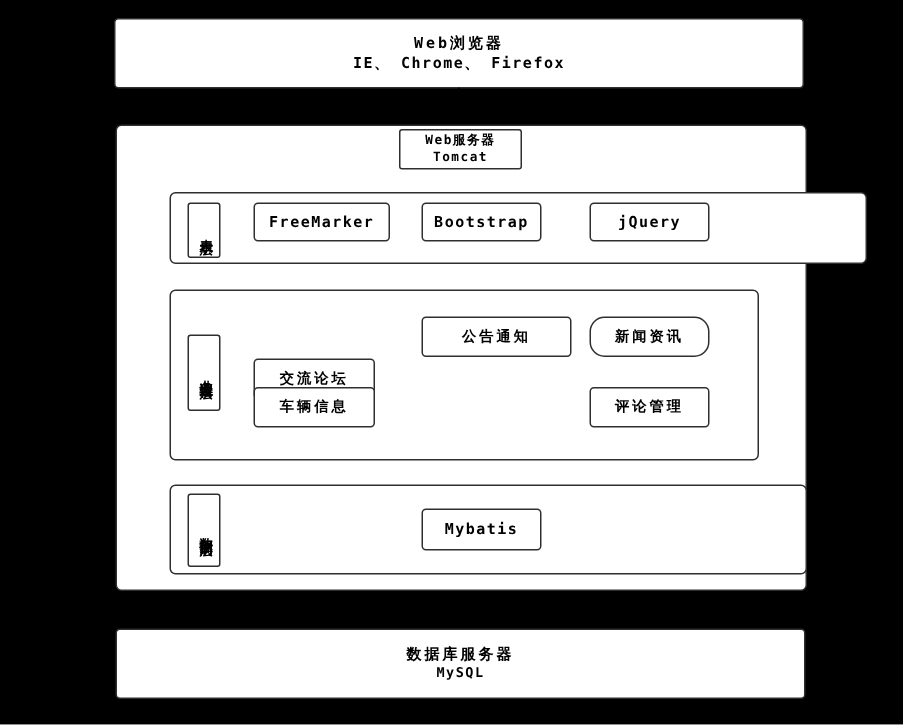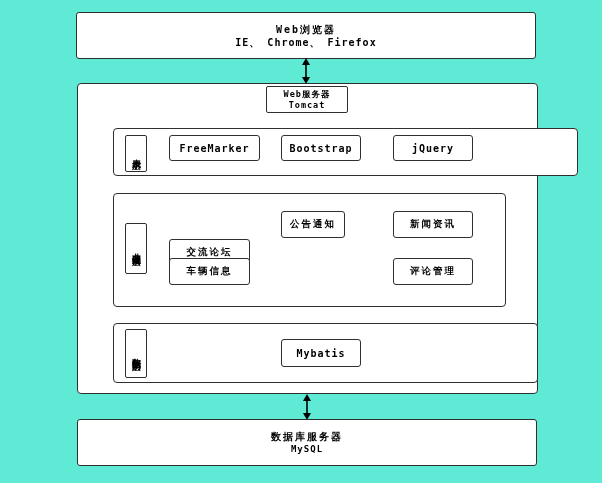--- a/index.html
+++ b/index.html
@@ -4,21 +4,21 @@
 <style>
   html, body {
     margin: 0;
     padding: 0;
     background: #ffffff;
   }
   #canvas {
     position: relative;
     width: 602px;
     height: 483px;
-    background: #5eead4;
+    background: #000000;
     font-family: "DejaVu Sans Mono", "Liberation Mono", monospace;
     color: #000000;
     overflow: hidden;
   }
   .box {
     position: absolute;
     box-sizing: border-box;
     border: 1px solid #2f2f2f;
     background: #ffffff;
     border-radius: 3px;
@@ -107,22 +107,22 @@
   <div class="box container" style="left:113px; top:128px; width:465px; height:48px;padding-left:12px;">
     <div class="box vlabel" style="left:11px; top:6px; width:22px; height:37px;">表示层</div>
     <div class="box item-box" style="left:55px; top:6px; width:91px; height:26px;">FreeMarker</div>
     <div class="box item-box" style="left:167px; top:6px; width:80px; height:26px;">Bootstrap</div>
     <div class="box item-box" style="left:279px; top:6px; width:80px; height:26px;">jQuery</div>
   </div>
 
   <div class="box container" style="left:113px; top:193px; width:393px; height:114px;">
     <div class="box vlabel" style="left:11px; top:29px; width:22px; height:51px;">业务逻辑层</div>
     <div class="box item-box cjk" style="left:55px; top:17px; width:81px; height:27px;margin-top:28px;">交流论坛</div>
-    <div class="box item-box cjk" style="left:167px; top:17px; width:64px; height:27px;">公告通知</div>
-    <div class="box item-box cjk" style="left:279px; top:17px; width:80px; height:27px;">新闻资讯</div>
+    <div class="box item-box cjk" style="left:167px; top:17px; width:100px; height:27px;">公告通知</div>
+    <div class="box item-box cjk" style="left:279px; top:17px; width:80px; height:27px;border-radius:10px;">新闻资讯</div>
     <div class="box item-box cjk" style="left:55px; top:64px; width:81px; height:27px;">车辆信息</div>
     <div class="box item-box cjk" style="left:279px; top:64px; width:80px; height:27px;">评论管理</div>
   </div>
 
   <div class="box container" style="left:113px; top:323px; width:425px; height:60px;">
     <div class="box vlabel" style="left:11px; top:5px; width:22px; height:49px;">数据访问层</div>
     <div class="box item-box" style="left:167px; top:15px; width:80px; height:28px;">Mybatis</div>
   </div>
 
   <svg class="arrow" style="left:299px; top:394px;" width="16" height="26" viewBox="0 0 16 26">

